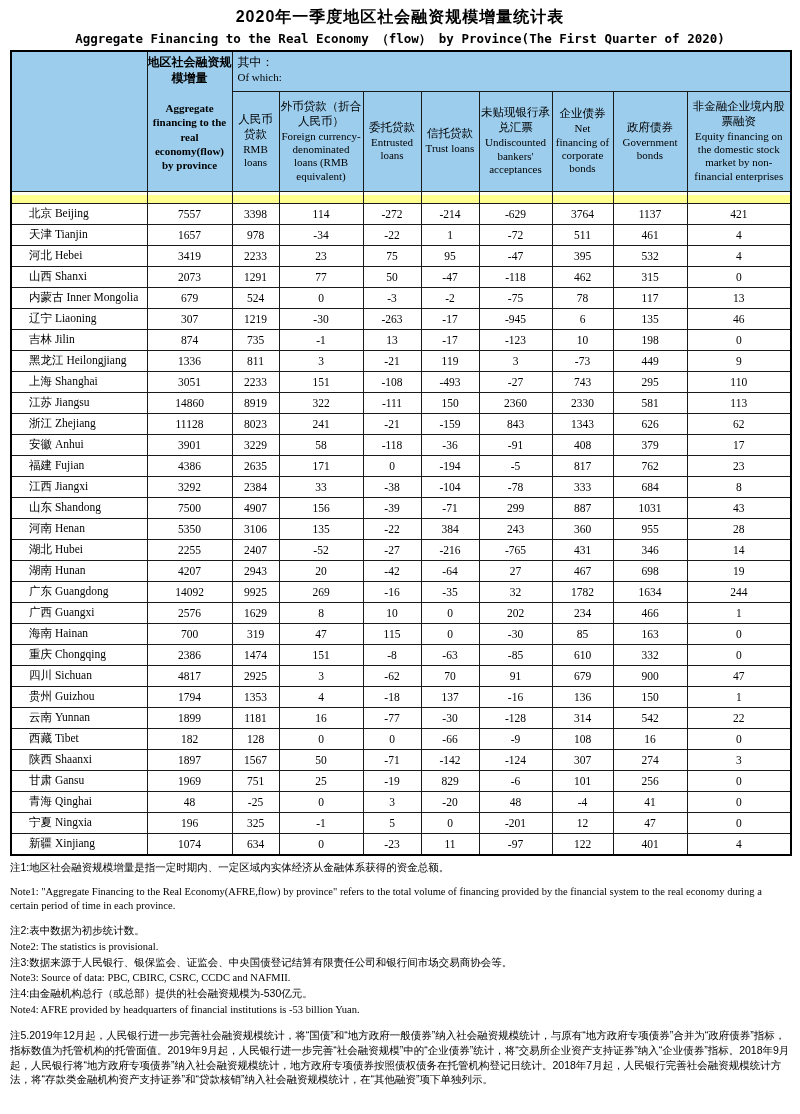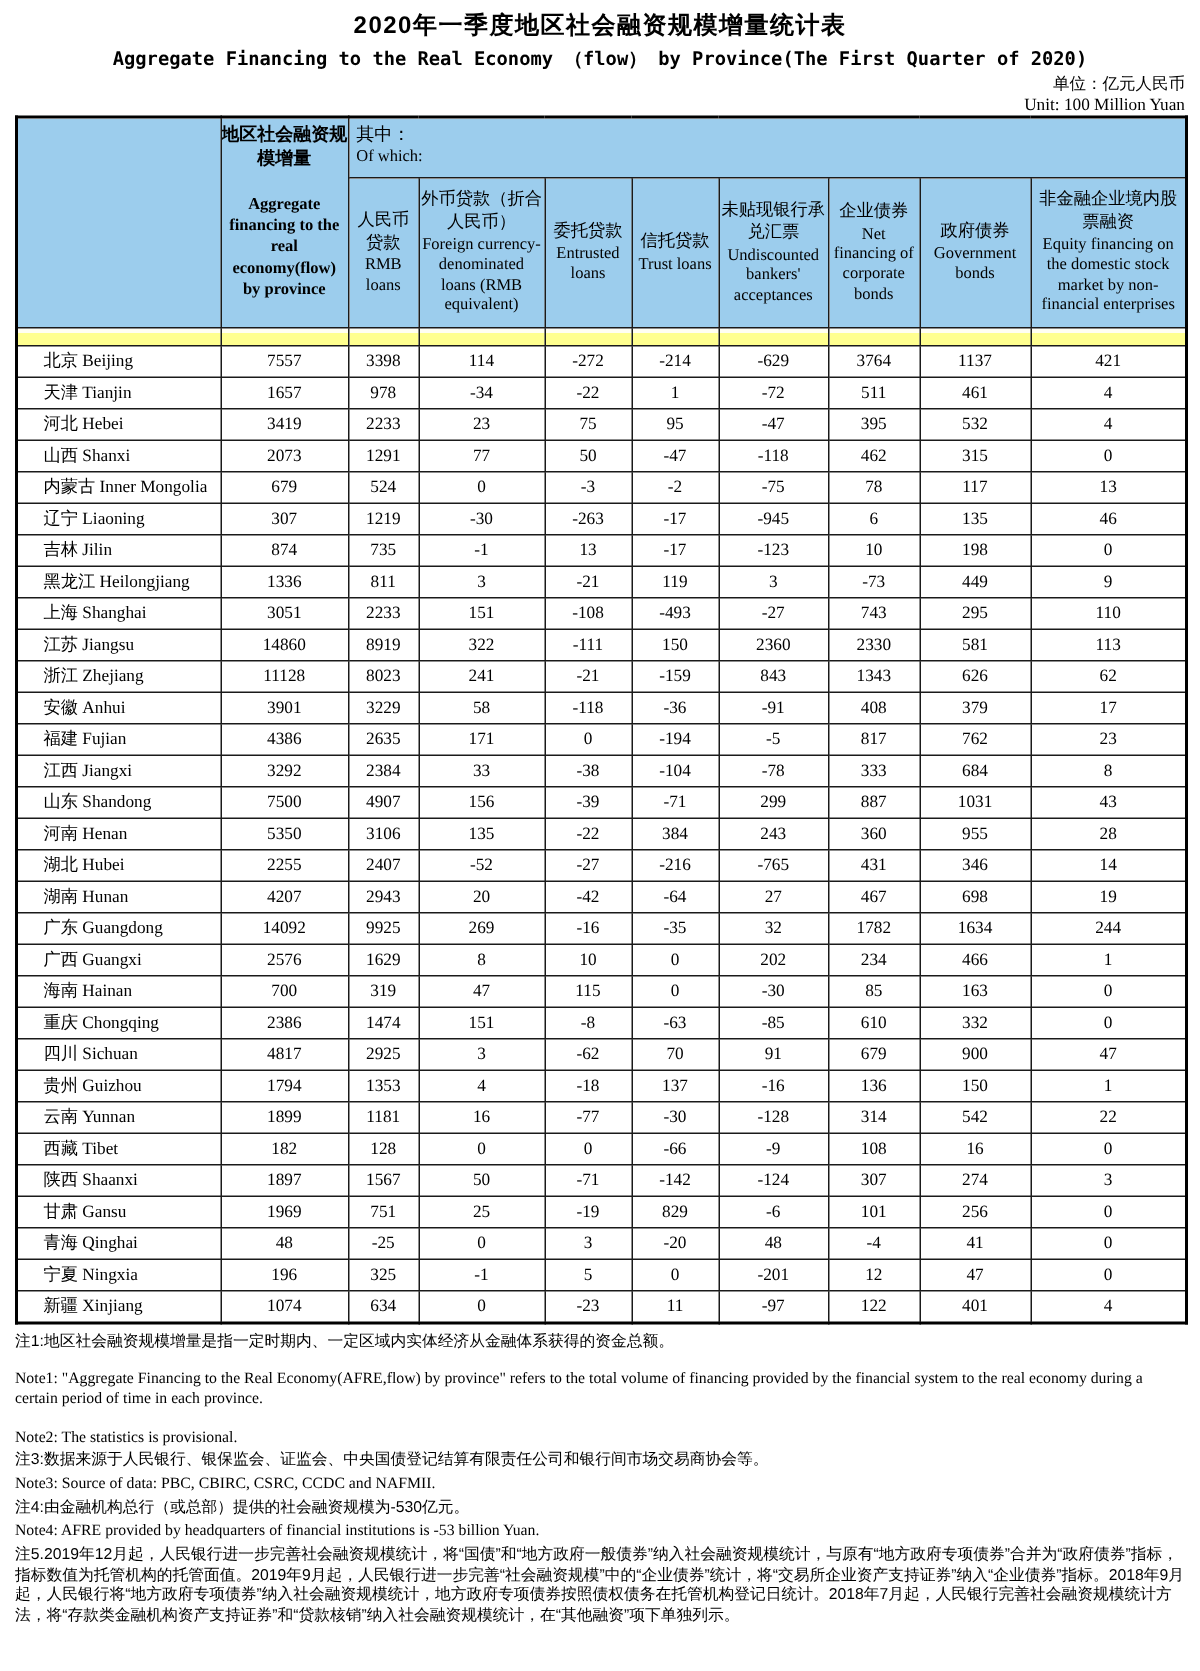--- a/index.html
+++ b/index.html
@@ -35,24 +35,20 @@
   .notes p:nth-of-type(2){margin:11px 0 12px;}
   .notes p:nth-of-type(9){margin-top:12px;line-height:1.4;}
   .notes p:nth-of-type(10){margin-top:10px;line-height:1.38;}
 </style>
 </head>
 <body>
 
 <div class="page">
   <div class="title">2020年一季度地区社会融资规模增量统计表</div>
   <div class="subtitle">Aggregate Financing to the Real Economy （flow） by Province(The First Quarter of 2020)</div>
-  <div class="unit">
-    <div class="unit-cn">单位：亿元人民币</div>
-    <div class="unit-en">Unit: 100 Million Yuan</div>
-  </div>
 
   <table>
     <colgroup>
       <col style="width:136px">
         <col style="width:85px">
         <col style="width:47px">
         <col style="width:84px">
       <col style="width:58px">
         <col style="width:58px">
         <col style="width:73px">
@@ -503,20 +499,21 @@
           <td class="num">122</td>
           <td class="num">401</td>
           <td class="num">4</td>
         </tr>
       </tbody>
   </table>
 
   <div class="notes" id="notes">
       <p class="note cn">注1:地区社会融资规模增量是指一定时期内、一定区域内实体经济从金融体系获得的资金总额。</p>
       <p class="note en">Note1: "Aggregate Financing to the Real Economy(AFRE,flow) by province" refers to the total volume of financing provided by the financial system to the real economy during a certain period of time in each province.</p>
+      <p class="note cn">注2:表中数据为初步统计数。</p>
       <p class="note en">Note2: The statistics is provisional.</p>
       <p class="note cn">注3:数据来源于人民银行、银保监会、证监会、中央国债登记结算有限责任公司和银行间市场交易商协会等。</p>
       <p class="note en">Note3: Source of data: PBC, CBIRC, CSRC, CCDC and NAFMII.</p>
       <p class="note cn">注4:由金融机构总行（或总部）提供的社会融资规模为-530亿元。</p>
       <p class="note en">Note4: AFRE provided by headquarters of financial institutions is -53 billion Yuan.</p>
       <p class="note cn">注5.2019年12月起，人民银行进一步完善社会融资规模统计，将“国债”和“地方政府一般债券”纳入社会融资规模统计，与原有“地方政府专项债券”合并为“政府债券”指标，指标数值为托管机构的托管面值。2019年9月起，人民银行进一步完善“社会融资规模”中的“企业债券”统计，将“交易所企业资产支持证券”纳入“企业债券”指标。2018年9月起，人民银行将“地方政府专项债券”纳入社会融资规模统计，地方政府专项债券按照债权债务在托管机构登记日统计。2018年7月起，人民银行完善社会融资规模统计方法，将“存款类金融机构资产支持证券”和“贷款核销”纳入社会融资规模统计，在“其他融资”项下单独列示。</p>
     </div>
 </div>
 
 </body></html>

